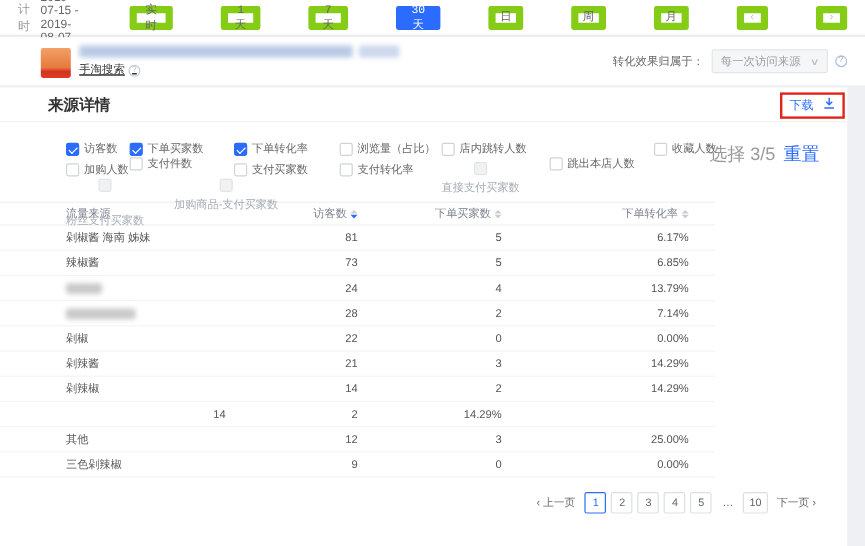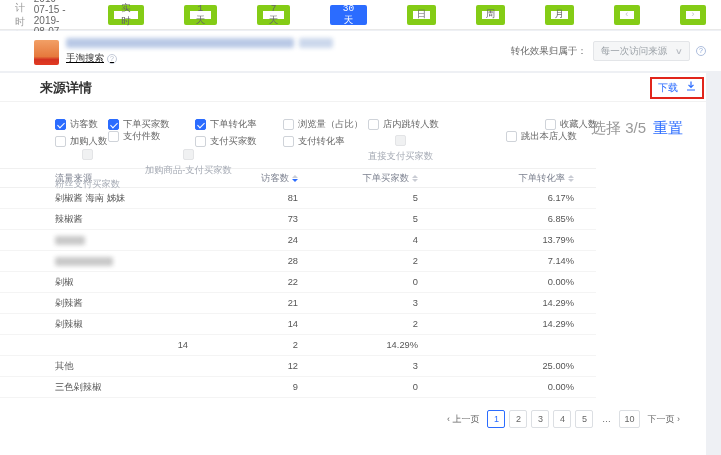--- a/index.html
+++ b/index.html
@@ -215,21 +215,21 @@
         <span>下单转化率</span>
       </label>
       <label class="metric" style="left: 283px; top: 0px;">
         <span class="cb"></span>
         <span>浏览量（占比）</span>
       </label>
       <label class="metric" style="left: 368px; top: 0px;">
         <span class="cb"></span>
         <span>店内跳转人数</span>
       </label>
-      <label class="metric" style="left: 458px; top: 12px; margin-left: 48px;">
+      <label class="metric" style="left: 458px; top: 12px;">
         <span class="cb"></span>
         <span>跳出本店人数</span>
       </label>
       <label class="metric" style="left: 545px; top: 0px;">
         <span class="cb"></span>
         <span>收藏人数</span>
       </label>
       <label class="metric" style="left: 55px; top: 17px;">
         <span class="cb"></span>
         <span>加购人数</span>

